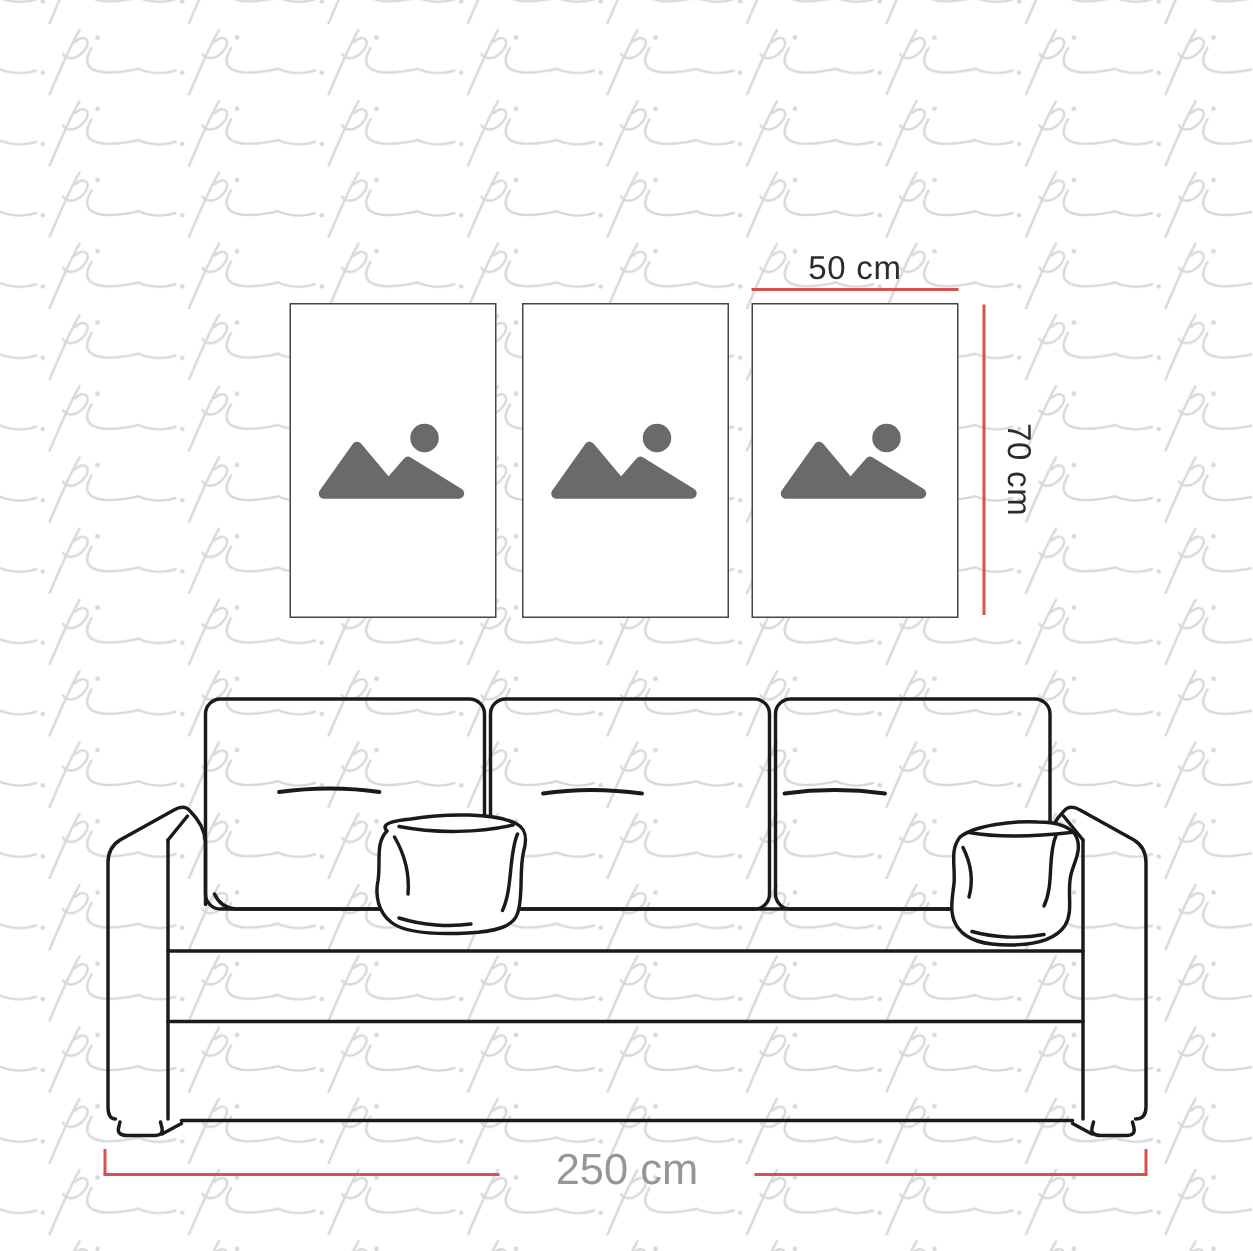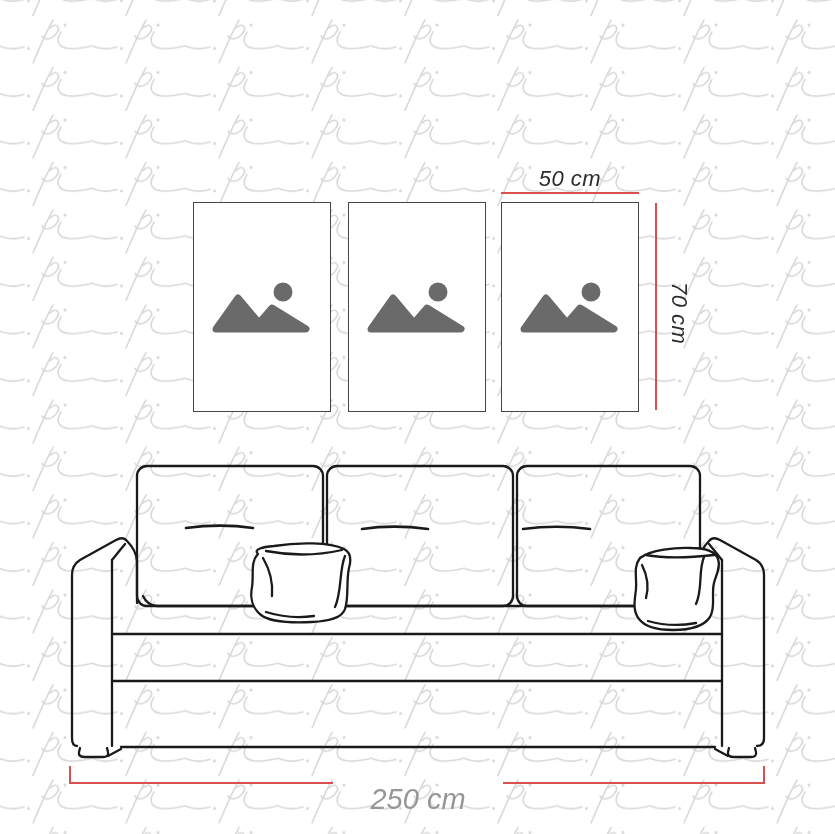--- a/index.html
+++ b/index.html
@@ -1,35 +1,35 @@
 <!DOCTYPE html>
 <html><head>
 <meta charset="utf-8">
 <style>
   html,body{margin:0;padding:0;background:#ffffff;}
   .canvas{
     position:relative;width:835px;height:834px;background:#ffffff;
-    overflow:hidden;font-family:"Liberation Sans",sans-serif;font-style:italic;
+    overflow:hidden;font-family:"Liberation Sans",sans-serif;
   }
   .layer{position:absolute;left:0;top:0;width:835px;height:834px;}
   .frame{
     position:absolute;top:202px;width:138px;height:210px;background:#ffffff;
     border:1.5px solid #454545;box-sizing:border-box;
   }
   .frame svg{position:absolute;left:50%;top:74px;transform:translateX(-50%);}
   .f1{left:193px}.f2{left:348px}.f3{left:501px}
   .redline{position:absolute;background:#d9514e;}
   .dim-label{
     position:absolute;color:#2c2c2c;font-size:22px;line-height:24px;
     white-space:nowrap;letter-spacing:0.5px;
   }
   .dim-label-50{left:501px;top:167px;width:138px;text-align:center;}
   .dim-label-70{left:691px;top:282px;transform:rotate(90deg);transform-origin:0 0;}
   .dim-label-250{
-    position:absolute;left:333px;top:783px;width:170px;text-align:center;
+    position:absolute;left:333px;top:764px;width:170px;text-align:center;
     color:#969696;font-size:29px;line-height:32px;white-space:nowrap;
   }
   svg{display:block;}
 </style>
 </head>
 <body>
 
 <div class="canvas">
 
   <svg class="layer" width="835" height="834" viewBox="0 0 835 834">

